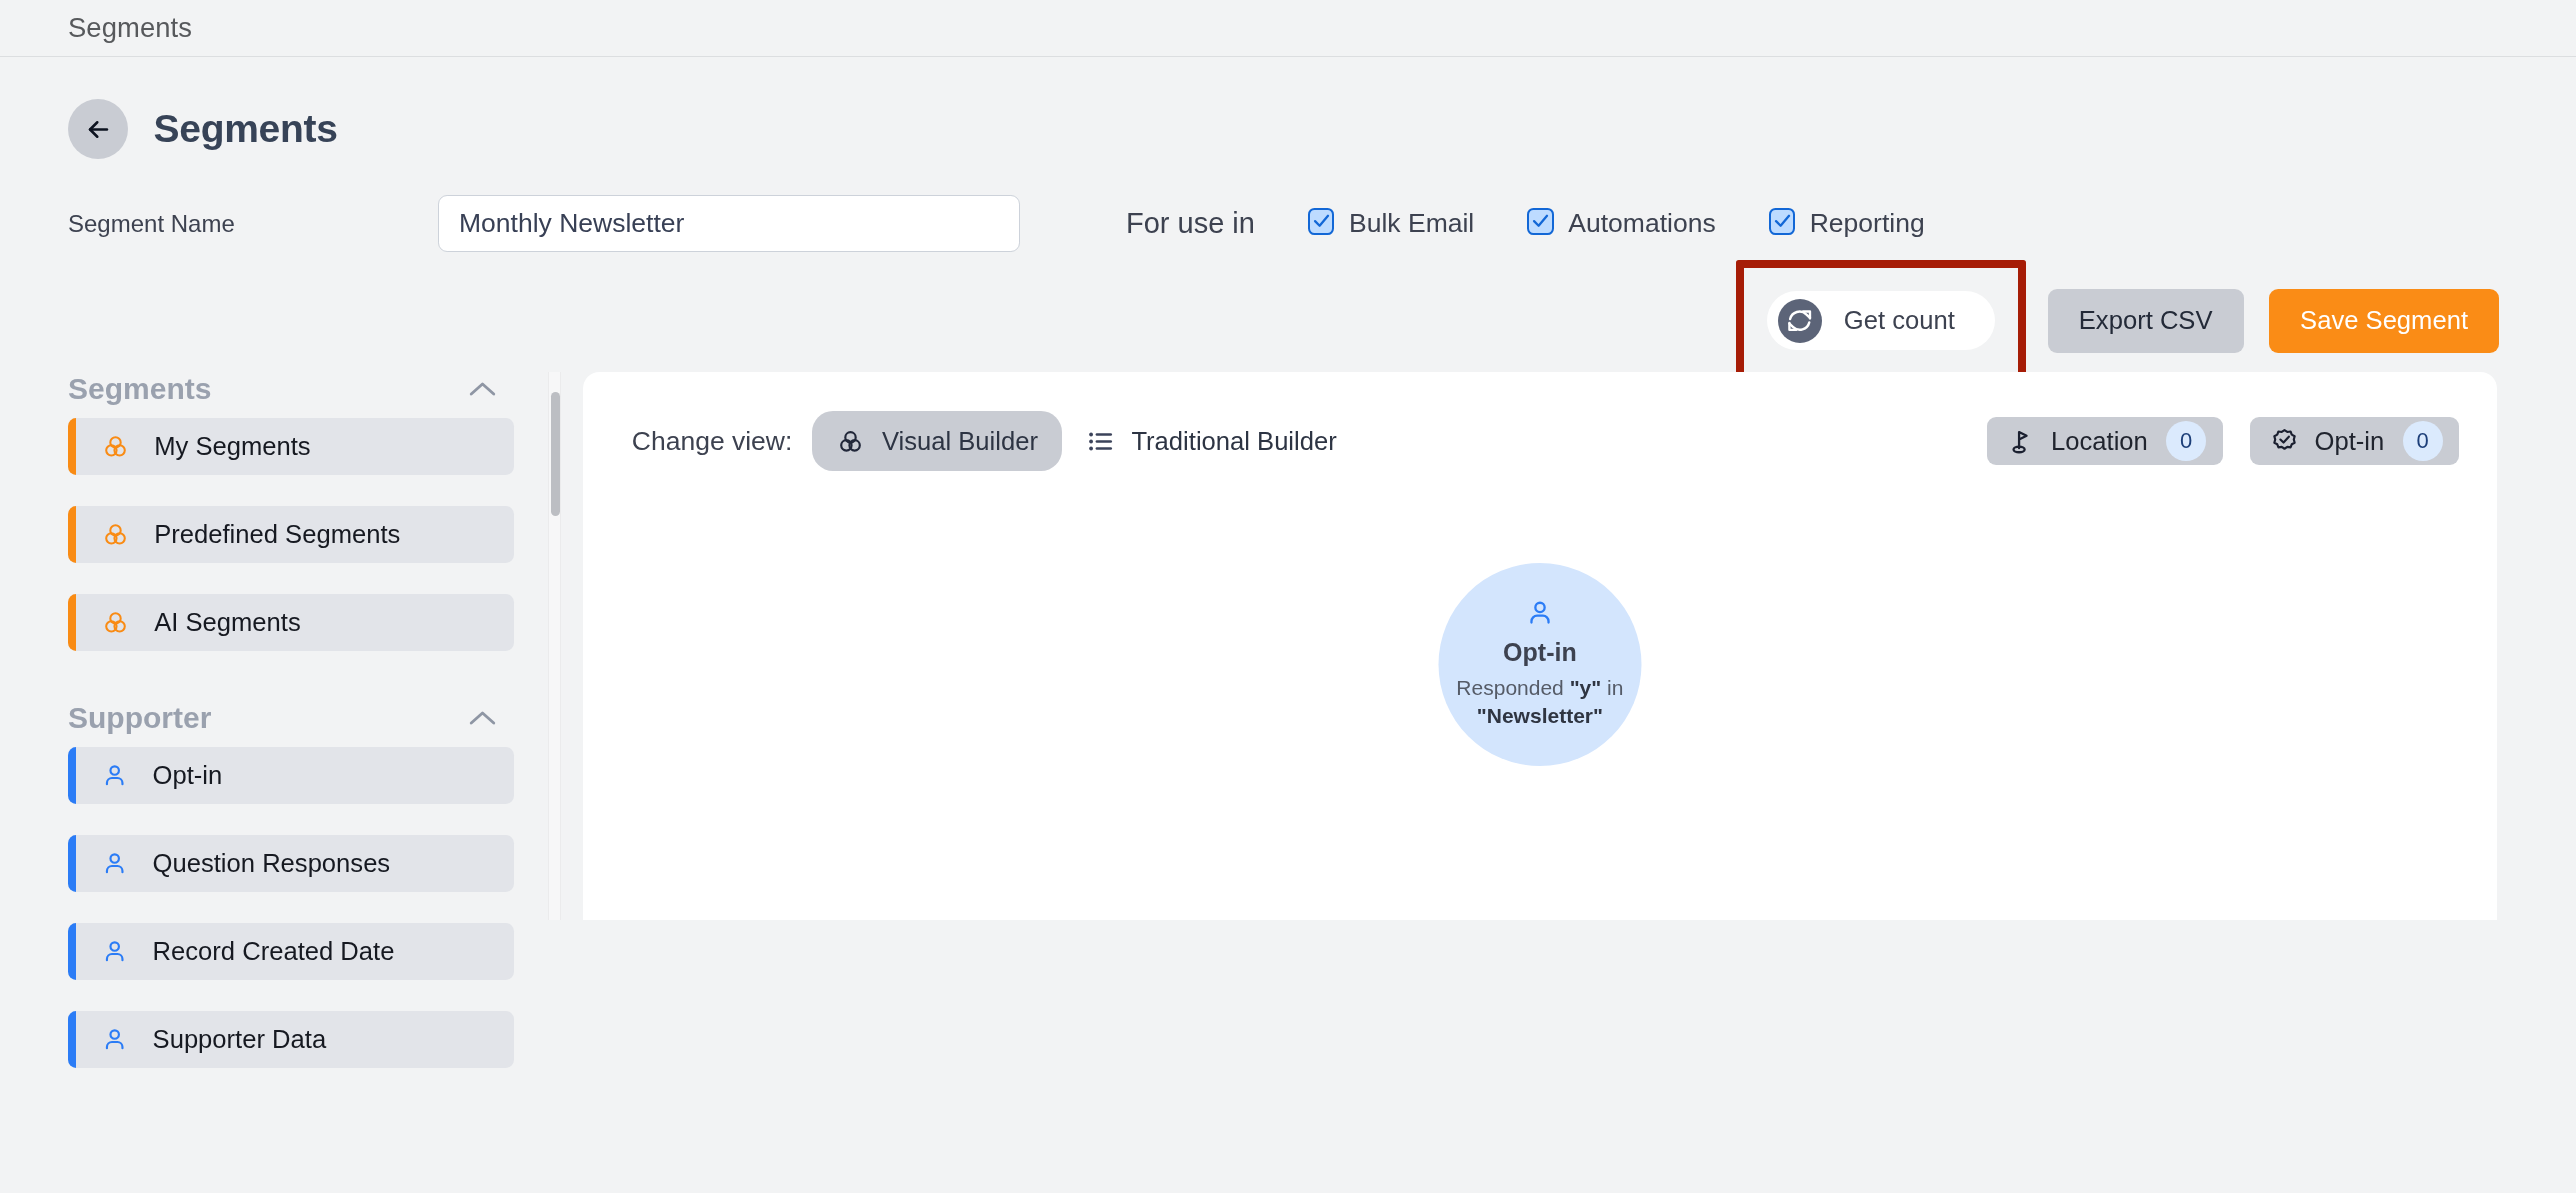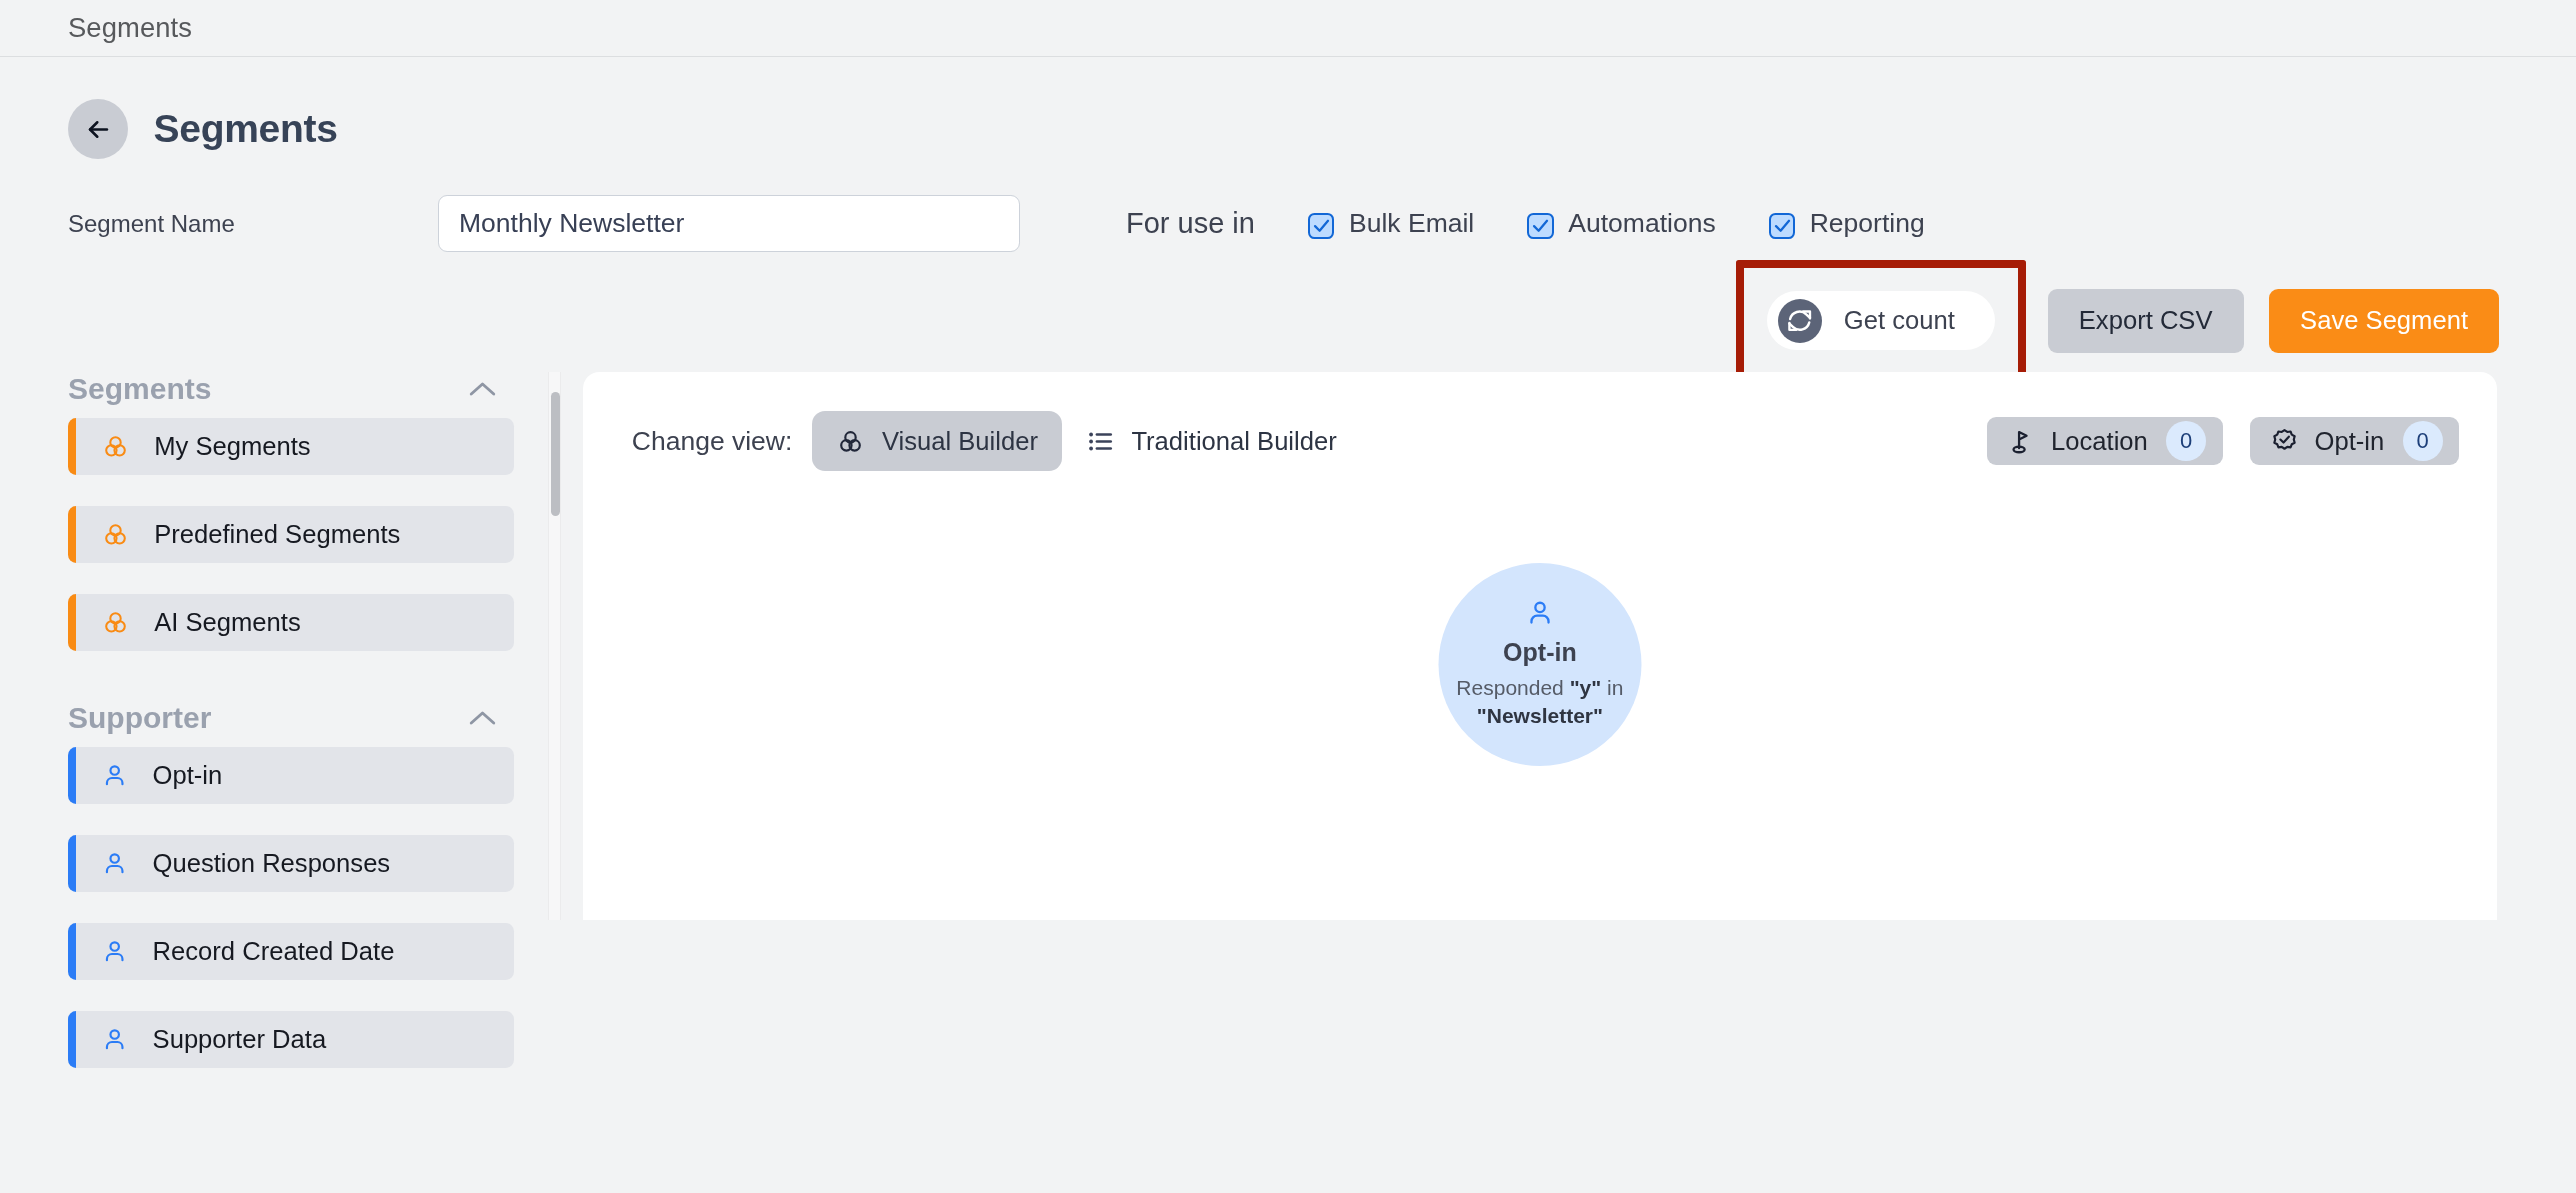--- a/index.html
+++ b/index.html
@@ -80,21 +80,21 @@
   }
   .foruse-label {
     font-size: 29px;
     color: #3d4250;
     margin-left: 106px;
     flex: none;
   }
   .checks { display: flex; align-items: center; flex: none; }
   .check-item {
     display: flex;
-    align-items: flex-end;
+    align-items: flex-start;
     margin-left: 53px;
     cursor: pointer;
   }
   .checkbox {
     width: 26.5px; height: 26.5px;
     border: 2.7px solid #1267d6;
     border-radius: 6.4px;
     background: #bddbff;
     display: flex; align-items: center; justify-content: center;
     flex: none;
@@ -275,21 +275,21 @@
   .changeview-label {
     font-size: 26.5px;
     color: #3d4250;
     margin-right: 20px;
     white-space: nowrap;
   }
   .view-btn {
     height: 60px;
     border: none;
     background: transparent;
-    border-radius: 13px;
+    border-radius: 21px;
     display: flex;
     align-items: center;
     padding: 16px 24px;
     cursor: pointer;
     font-family: "Liberation Sans", sans-serif;
     text-align: center;
   }
   .view-btn.active { background: #c9ccd3; }
   .view-btn .vic { display: flex; align-items: center; flex: none; }
   .view-btn .vic svg { display: block; }

